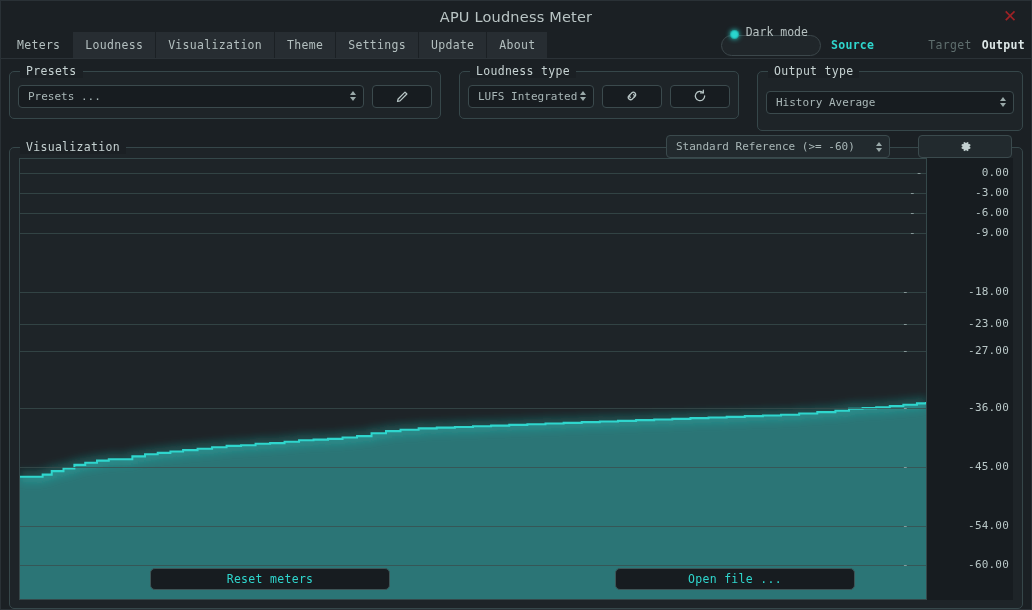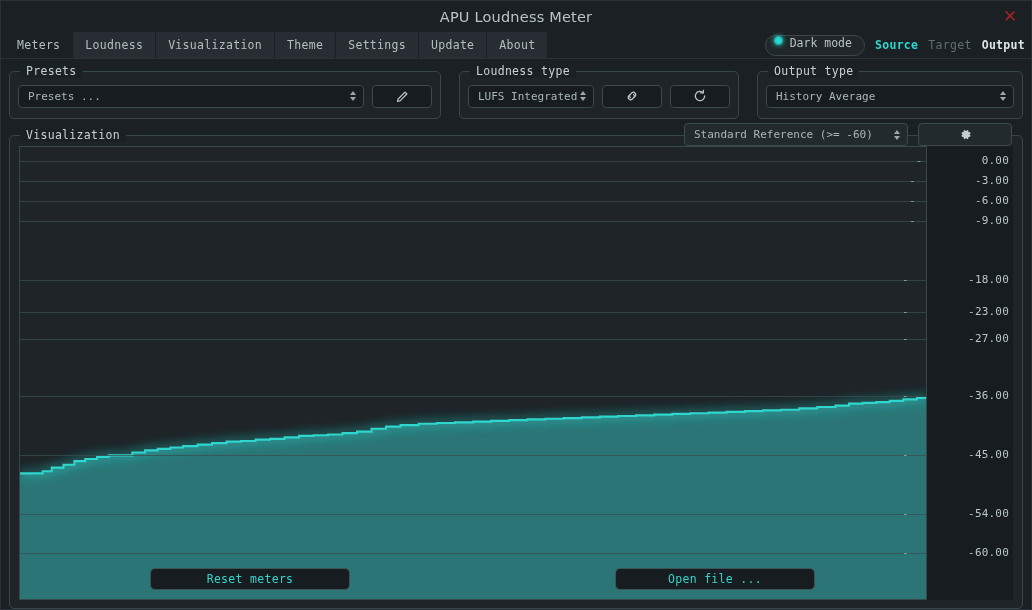--- a/index.html
+++ b/index.html
@@ -94,47 +94,47 @@
     position: absolute;
     right: 6px;
     bottom: 1px;
     display: flex;
     align-items: center;
     gap: 10px;
     height: 24px;
   }
   .pill-toggle {
     display: flex;
-    align-items: flex-start;
+    align-items: flex-end;
     gap: 7px;
     border: 1px solid #3c474b;
     border-radius: 11px;
     height: 21px;
-    padding: 0 12px 9px 8px;
+    padding: 0 12px 16px 8px;
     background: #20262a;
     font-size: 11.5px;
     color: #b6c1c1;
     cursor: pointer;
     box-sizing: border-box;
   }
   .led {
     width: 9px;
     height: 9px;
     border-radius: 50%;
     background: #2ad6cf;
     box-shadow: 0 0 5px #2ad6cf, inset 0 0 2px #0d4f4d;
     flex: 0 0 auto;
   }
   .io-link {
     font-size: 11.5px;
     cursor: pointer;
     letter-spacing: .3px;
   }
   .io-link.sel  { color: #2fd6cd; font-weight: bold; }
-  .io-link.dim  { color: #5e6d6d; }
+  .io-link.dim  { color: #5e6d6d; margin-left: 44px; }
   .io-link.norm { color: #dce6e6; font-weight: bold; }
 
   
   .group {
     position: relative;
     border: 1px solid #36474a;
     border-radius: 5px;
     background: #1e2428;
     box-sizing: border-box;
   }
@@ -152,21 +152,21 @@
   
   #top-row {
     display: flex;
     gap: 18px;
     padding: 12px 8px 0 8px;
     flex: 0 0 auto;
     box-sizing: border-box;
   }
   #presets-group   { width: 432px; height: 48px; }
   #loudness-group  { width: 280px; height: 48px; }
-  #output-group    { flex: 1; height: 48px; }
+  #output-group    { flex: 1; height: 60px; }
   .group-body {
     position: absolute;
     left: 8px;
     right: 8px;
     top: 10px;
     bottom: 8px;
     display: flex;
     align-items: center;
     gap: 8px;
   }
@@ -228,21 +228,21 @@
     flex: 1 1 auto;
     position: relative;
     min-height: 0;
   }
   #viz-header-controls {
     position: absolute;
     top: -13px;
     right: 10px;
     display: flex;
     align-items: center;
-    gap: 10px;
+    gap: 28px;
     z-index: 3;
   }
   #ref-select {
     width: 224px;
     height: 23px;
     background: #222a2e;
   }
   #viz-gear-btn {
     width: 94px;
     height: 23px;
@@ -308,21 +308,21 @@
     left: 0;
     right: 86px;
     bottom: 10px;
     height: 22px;
     z-index: 4;
     pointer-events: none;
   }
   .plotbtn {
     position: absolute;
     height: 22px;
-    width: 200px;
+    width: 240px;
     background: #171c20;
     border: 1px solid #3d5456;
     border-radius: 5px;
     display: flex;
     align-items: center;
     justify-content: center;
     font-size: 11.5px;
     color: #2fd6cd;
     letter-spacing: .3px;
     cursor: pointer;

